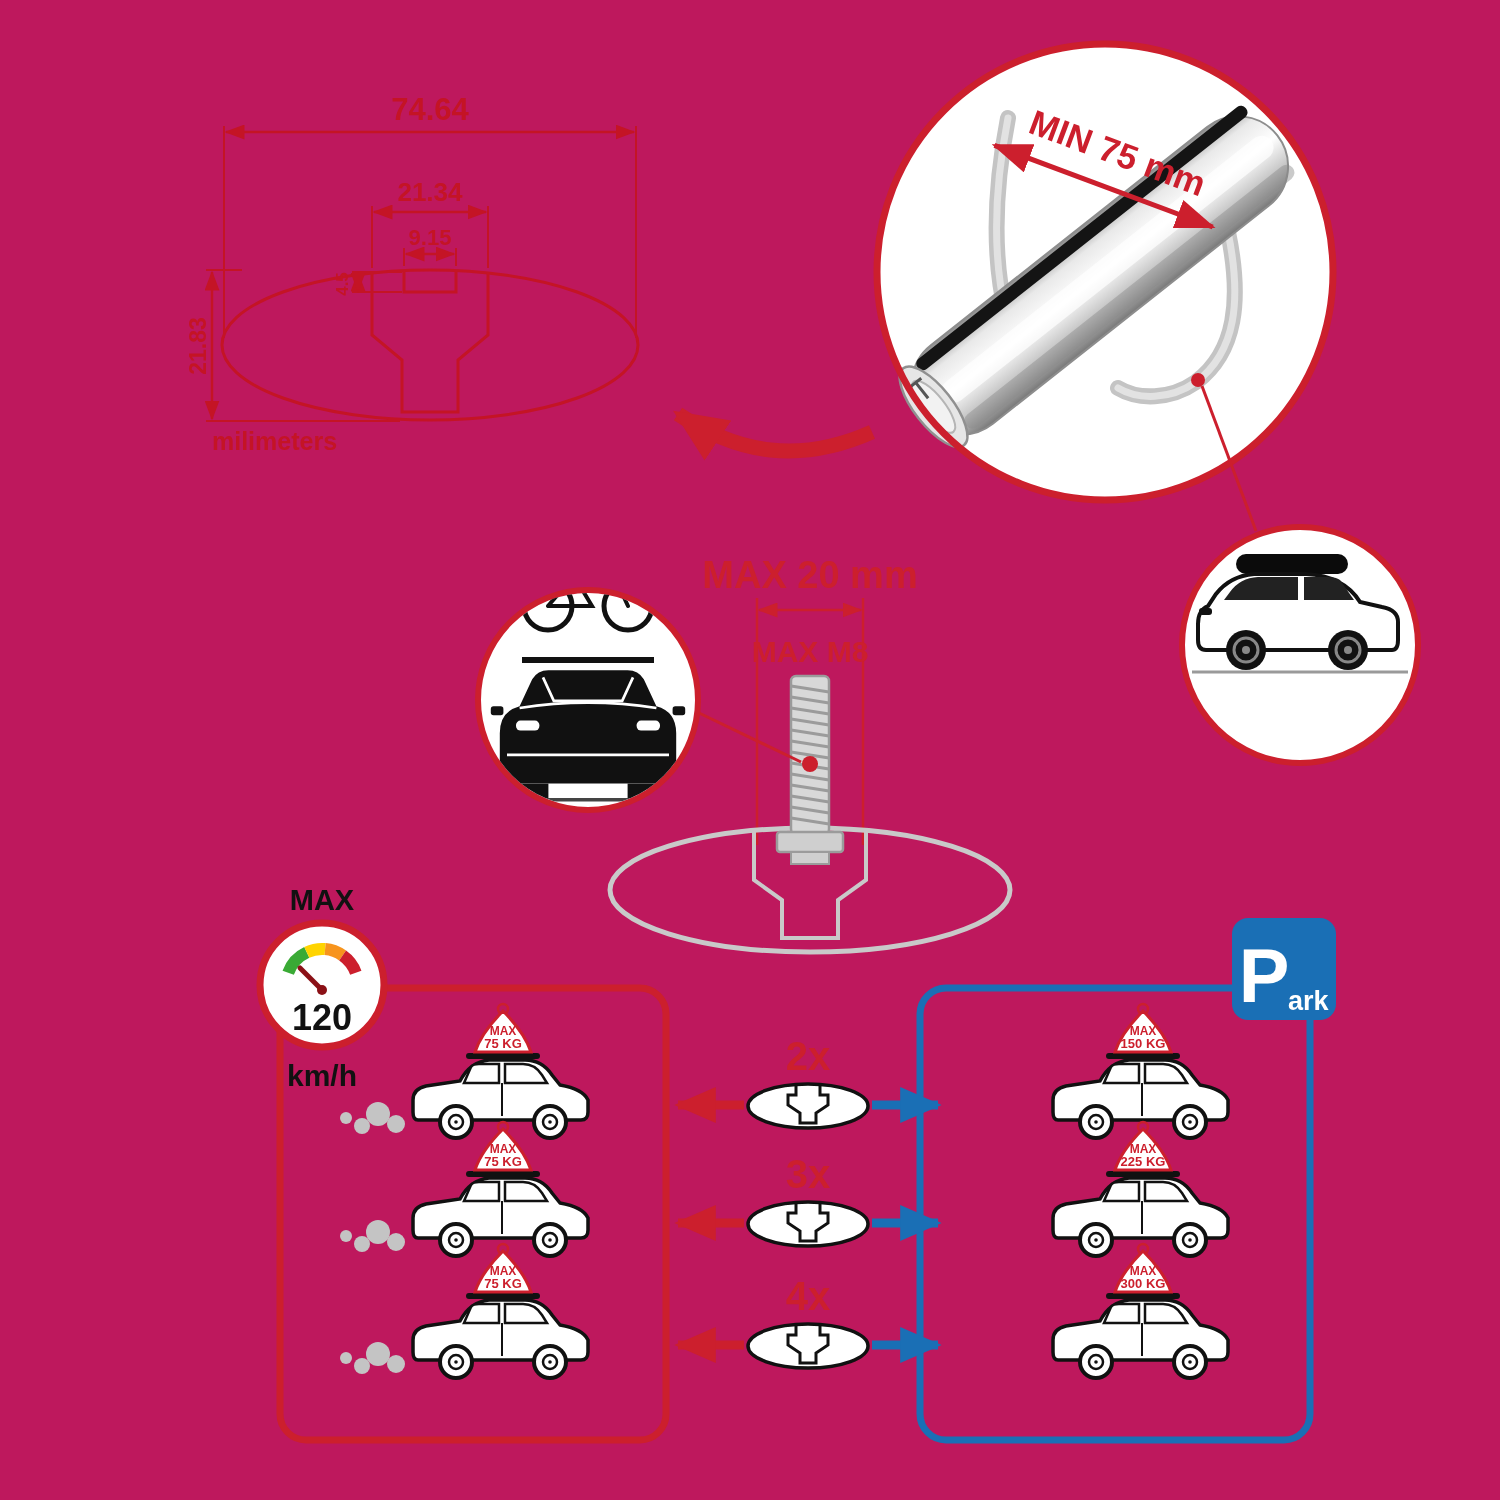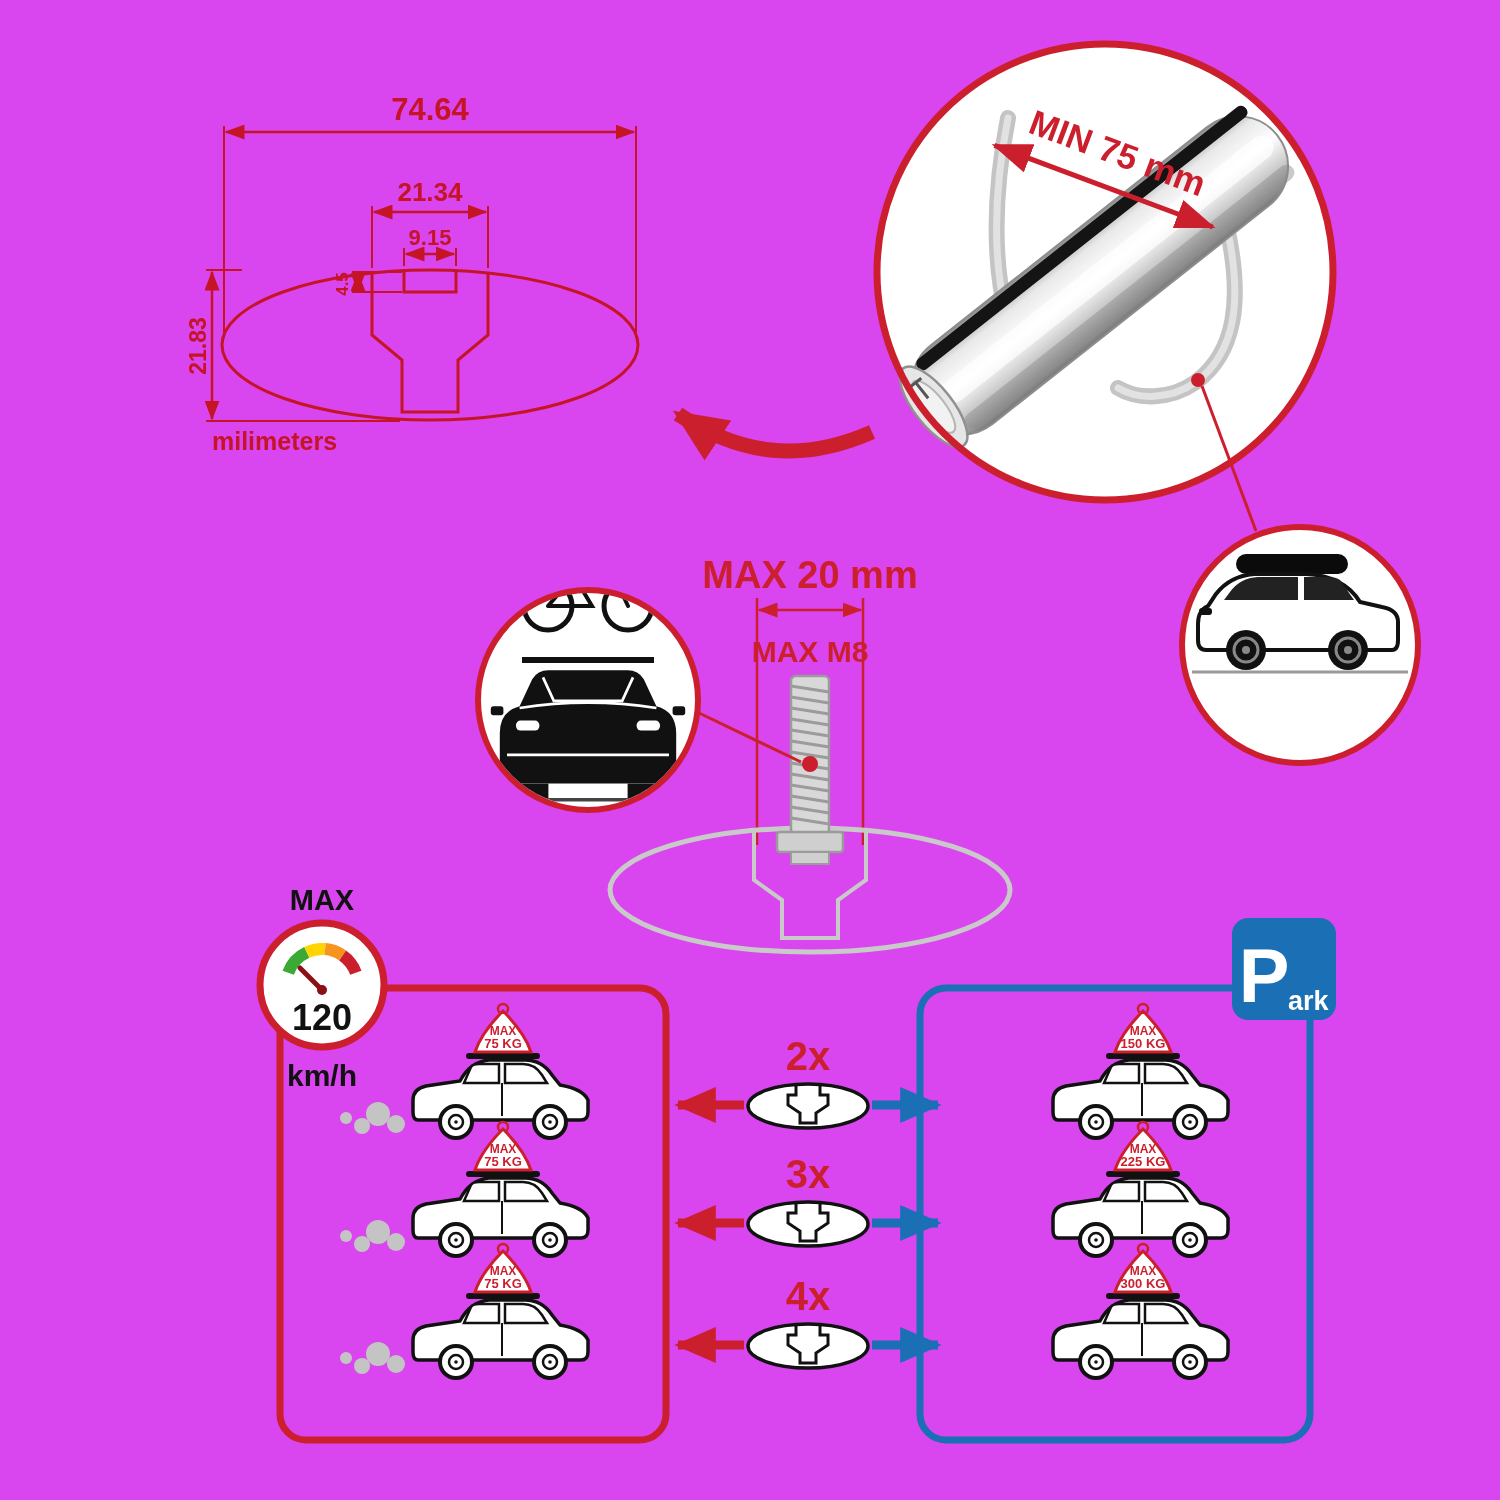--- a/index.html
+++ b/index.html
@@ -1,16 +1,16 @@
 <!DOCTYPE html>
 <html><head>
 <meta charset="utf-8">
 <style>
   html,body{margin:0;padding:0;background:#ffffff;}
-  .canvas{position:relative;width:1500px;height:1500px;background:#d946ef;overflow:hidden;
+  .canvas{position:relative;width:1500px;height:1500px;background:#be185d;overflow:hidden;
           font-family:"Liberation Sans",sans-serif;}
   svg{display:block;}
   svg text{font-family:"Liberation Sans",sans-serif;}
   .dim-txt{fill:#c41425;font-weight:bold;}
   .accent-txt{fill:#cc1f2d;font-weight:bold;}
   .black-txt{fill:#111111;font-weight:bold;}
   .white-txt{fill:#ffffff;font-weight:bold;}
   .sign-txt{fill:#cc1f2d;font-weight:bold;}
 </style>
 </head>

